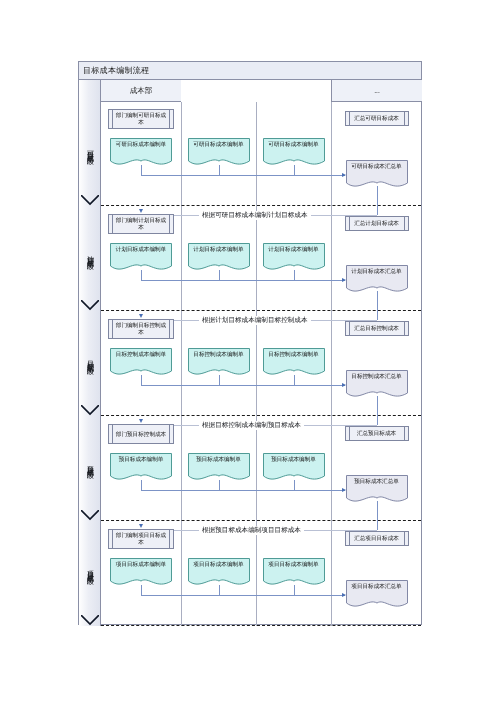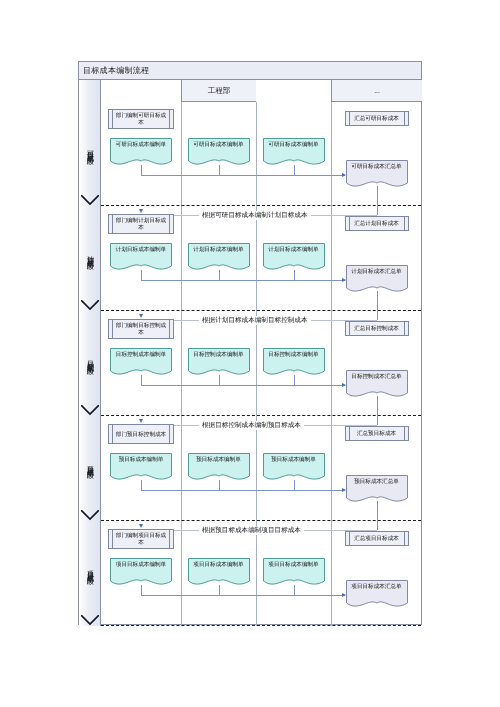--- a/index.html
+++ b/index.html
@@ -130,22 +130,22 @@
 </style>
 </head>
 <body>
 
 <div id="diagram">
 
   <div class="title-bar">
     <span class="title-text">目标成本编制流程</span>
   </div>
 
-  <div class="col-head sep" style="left:102px;width:75px;">
-    <span>工程部</span>
+  <div class="col-head" style="left:22px;width:80px;">
+    <span>成本部</span>
   </div>
   <div class="col-head sep" style="left:252px;width:91px;">
     <span>...</span>
   </div>
 
   <div class="stage-col"></div>
 
   <div class="lane-sep" style="left:102px;"></div>
   <div class="lane-sep" style="left:177px;"></div>
   <div class="lane-sep" style="left:252px;"></div>

